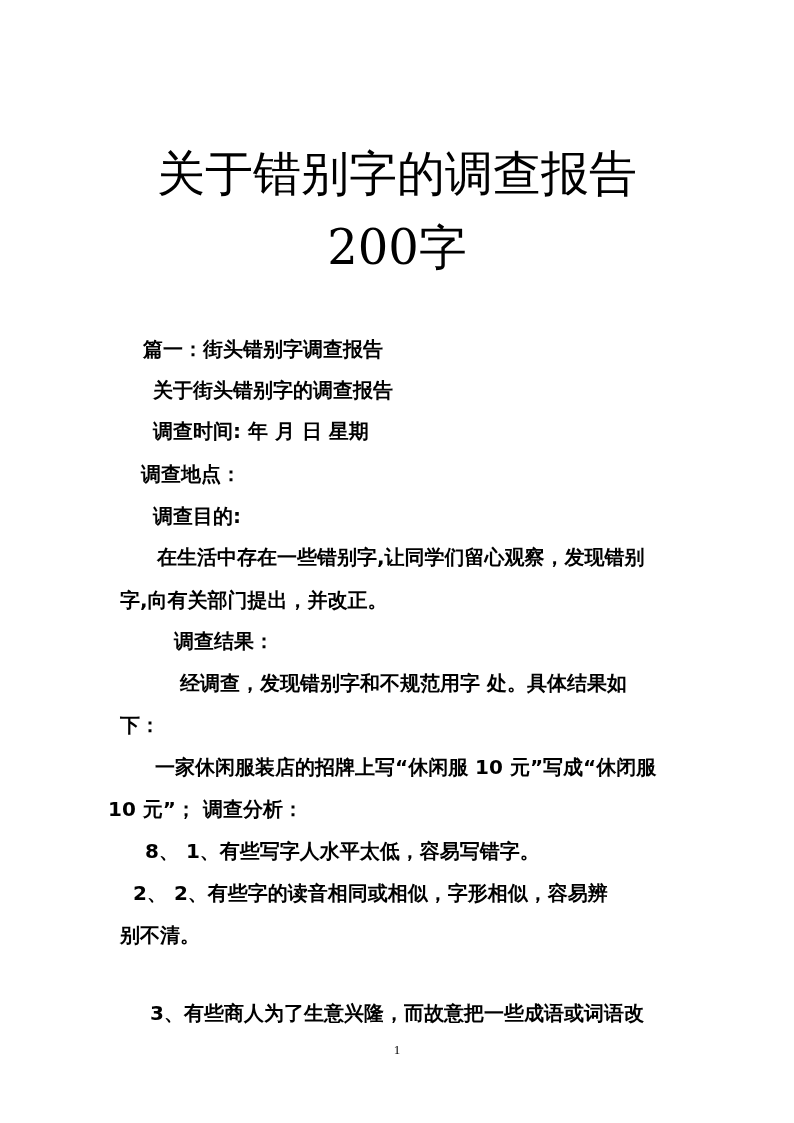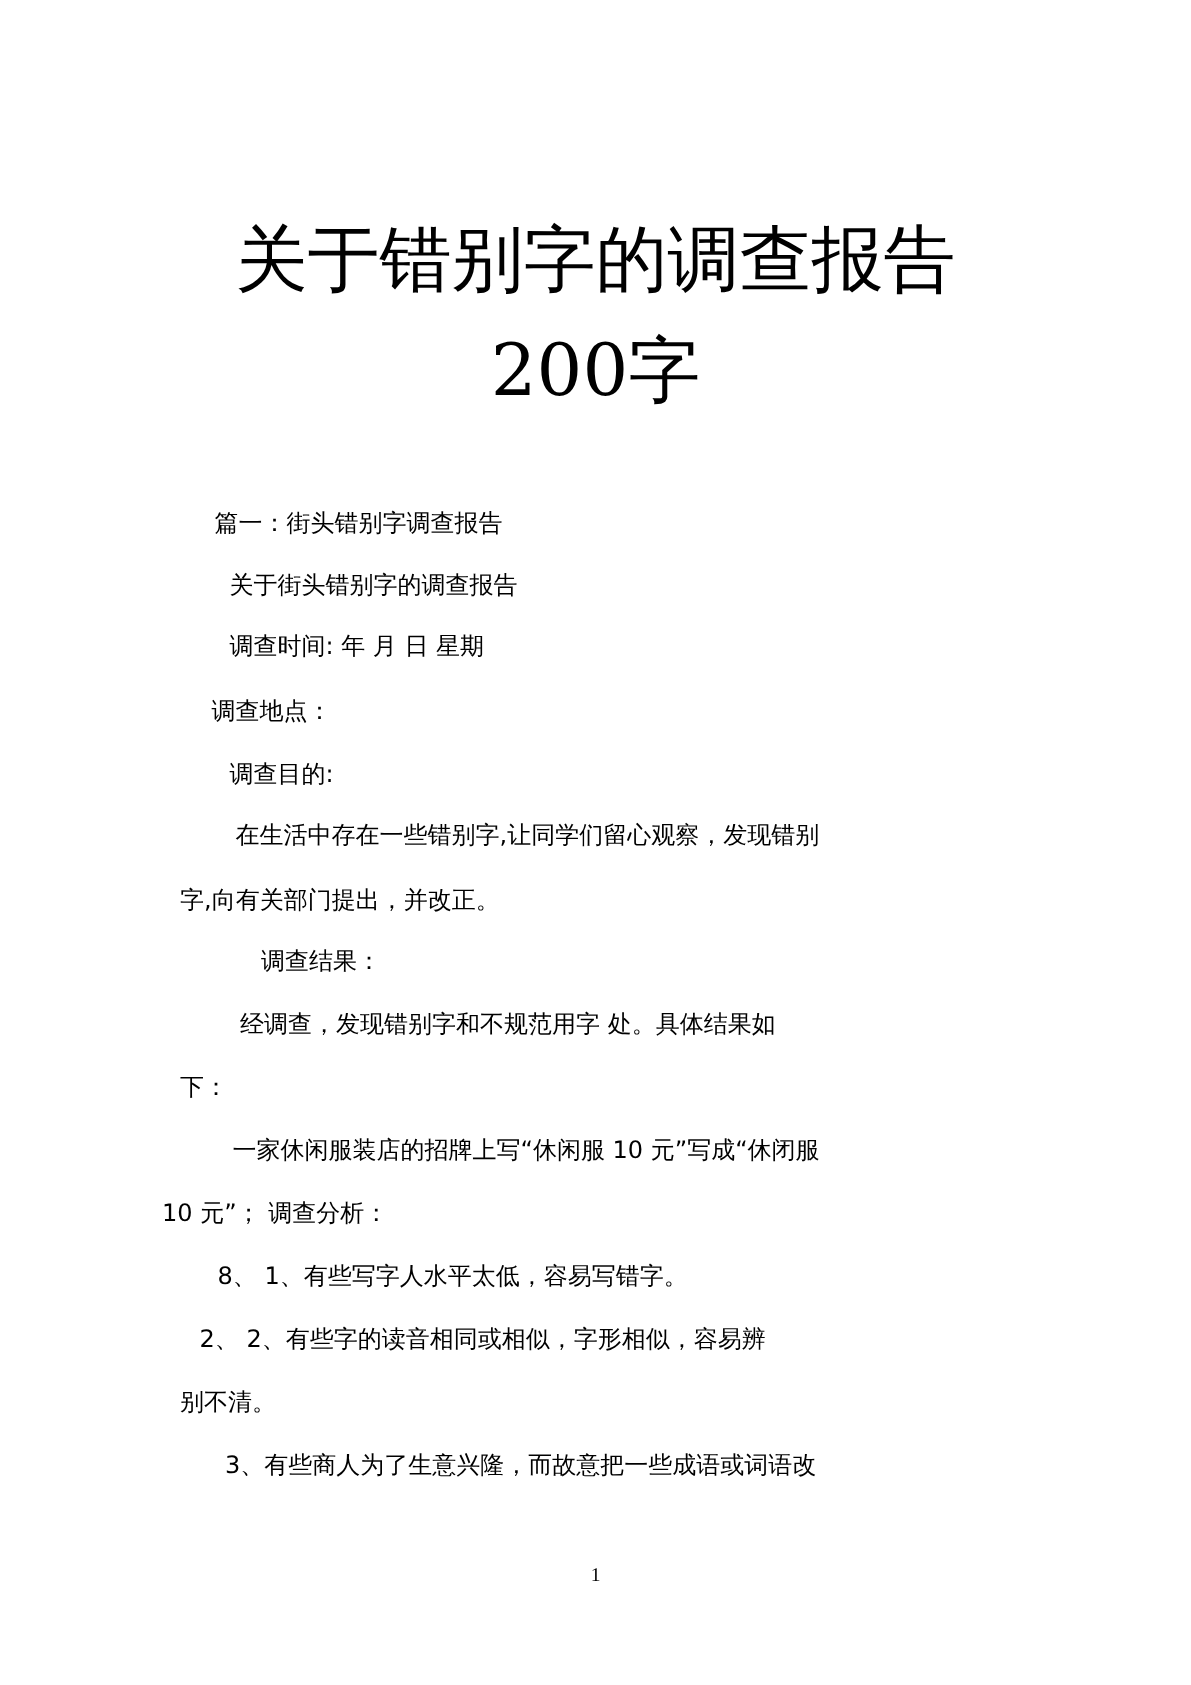--- a/index.html
+++ b/index.html
@@ -2,41 +2,41 @@
 <html><head>
 <meta charset="utf-8">
 <style>
   html, body { margin:0; padding:0; background:#ffffff; }
   body { width:794px; height:1123px; position:relative; overflow:hidden;
          font-family: "DejaVu Serif", "Liberation Serif", serif; color:#000; }
   .title { position:absolute; left:0; width:794px; text-align:center;
            font-family:"DejaVu Serif","Liberation Serif",serif; font-size:48px; line-height:60px; font-weight:normal; }
   .t1 { top:143px; }
   .t2 { top:205px;margin-top:12px; }
-  .line { position:absolute; font-size:16px; line-height:26px; font-weight:normal; white-space:nowrap;
+  .line { position:absolute; font-size:20px; line-height:26px; font-weight:bold; white-space:nowrap;
           font-family:"DejaVu Sans","Liberation Sans",sans-serif; }
   .pagenum { position:absolute; top:1042px; left:0; width:794px; text-align:center; font-size:13px;
              font-family:"Liberation Serif",serif; }
 </style>
 </head>
 <body>
 
 <div class="title t1">关于错别字的调查报告</div>
 <div class="title t2">200字</div>
 
 <div class="line" style="left:143px; top:336px;">篇一：街头错别字调查报告</div>
 <div class="line" style="left:153px; top:377px;">关于街头错别字的调查报告</div>
 <div class="line" style="left:153px; top:418px;">调查时间:   年   月   日  星期</div>
 <div class="line" style="left:141px; top:461px;text-align:center;">调查地点：</div>
 <div class="line" style="left:153px; top:503px;">调查目的:</div>
 <div class="line" style="left:157px; top:544px;">在生活中存在一些错别字,让同学们留心观察，发现错别</div>
 <div class="line" style="left:120px; top:587px;">字,向有关部门提出，并改正。</div>
 <div class="line" style="left:153px; top:628px;margin-left:21px;">调查结果：</div>
-<div class="line" style="left:160px; top:670px;">经调查，发现错别字和不规范用字     处。具体结果如</div>
+<div class="line" style="left:180px; top:670px;">经调查，发现错别字和不规范用字     处。具体结果如</div>
 <div class="line" style="left:120px; top:712px;">下：</div>
 <div class="line" style="left:155px; top:754px;">一家休闲服装店的招牌上写“休闲服 10 元”写成“休闭服</div>
 <div class="line" style="left:108px; top:796px;">10 元”；  调查分析：</div>
 <div class="line" style="left:145px; top:838px;">8、    1、有些写字人水平太低，容易写错字。</div>
 <div class="line" style="left:133px; top:880px;">2、      2、有些字的读音相同或相似，字形相似，容易辨</div>
 <div class="line" style="left:120px; top:922px;">别不清。</div>
-<div class="line" style="left:150px; top:964px;">3、有些商人为了生意兴隆，而故意把一些成语或词语改</div>
+<div class="line" style="left:150px; top:1000px;">3、有些商人为了生意兴隆，而故意把一些成语或词语改</div>
 
 <div class="pagenum">1</div>
 
 </body></html>

